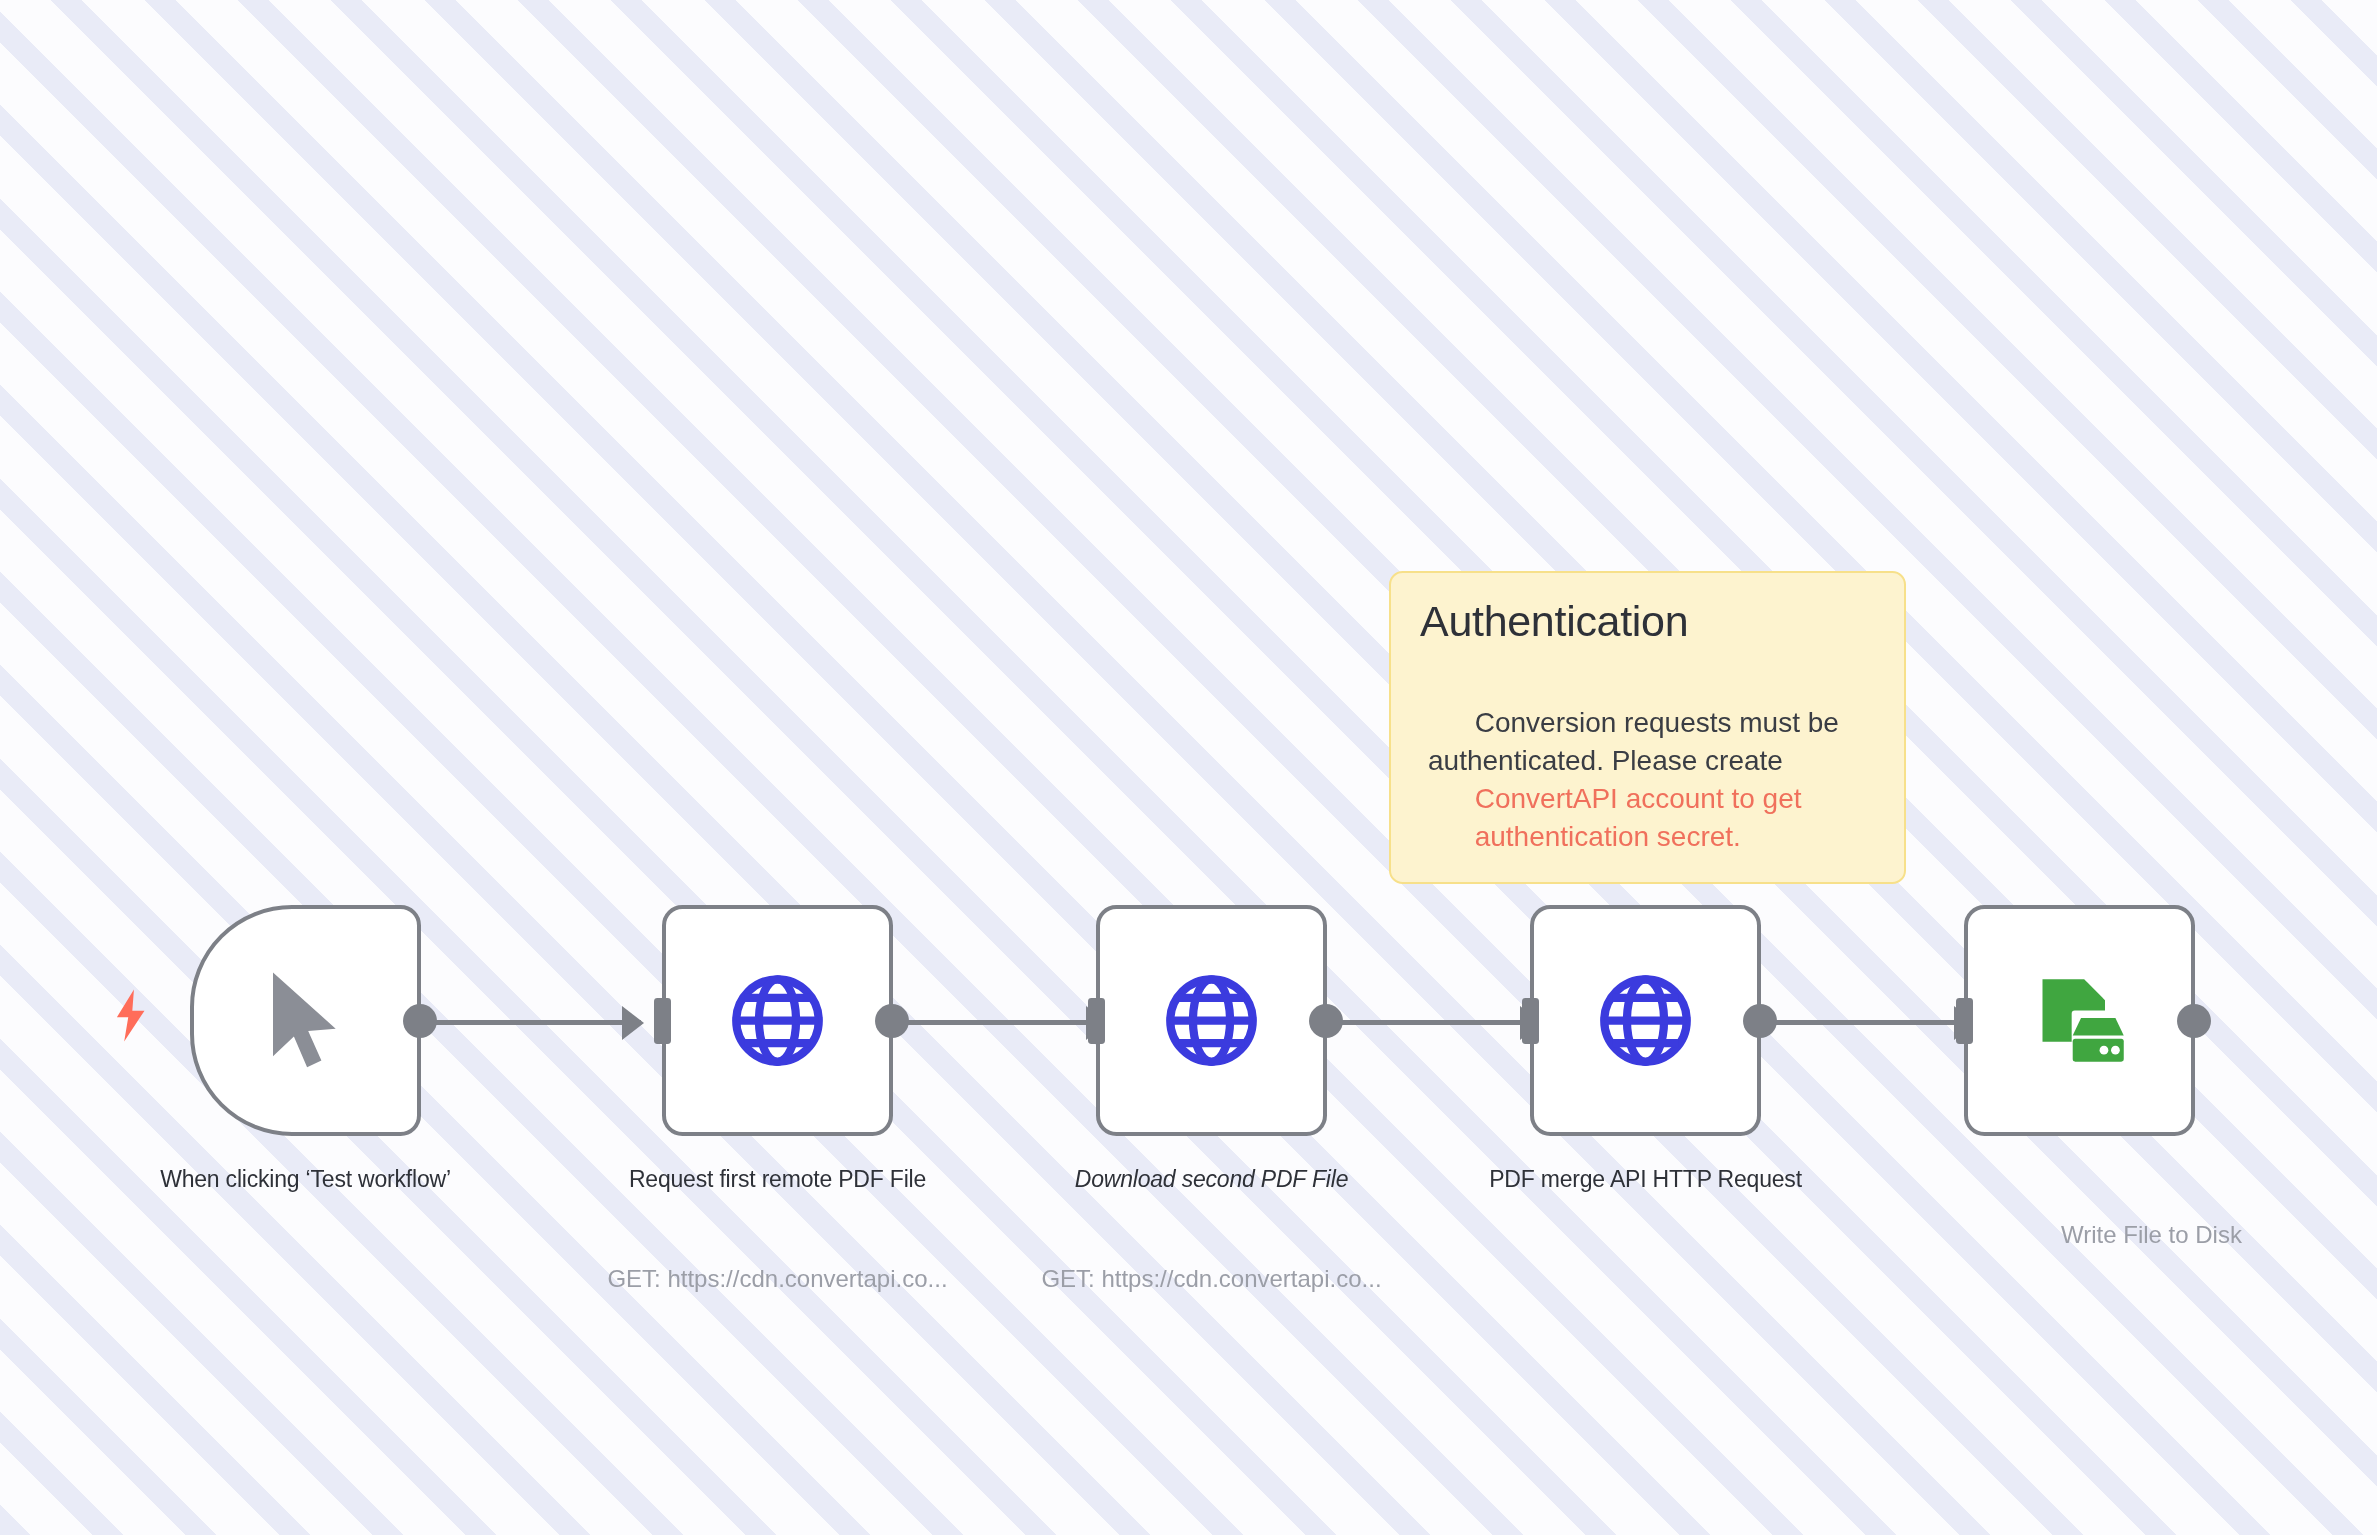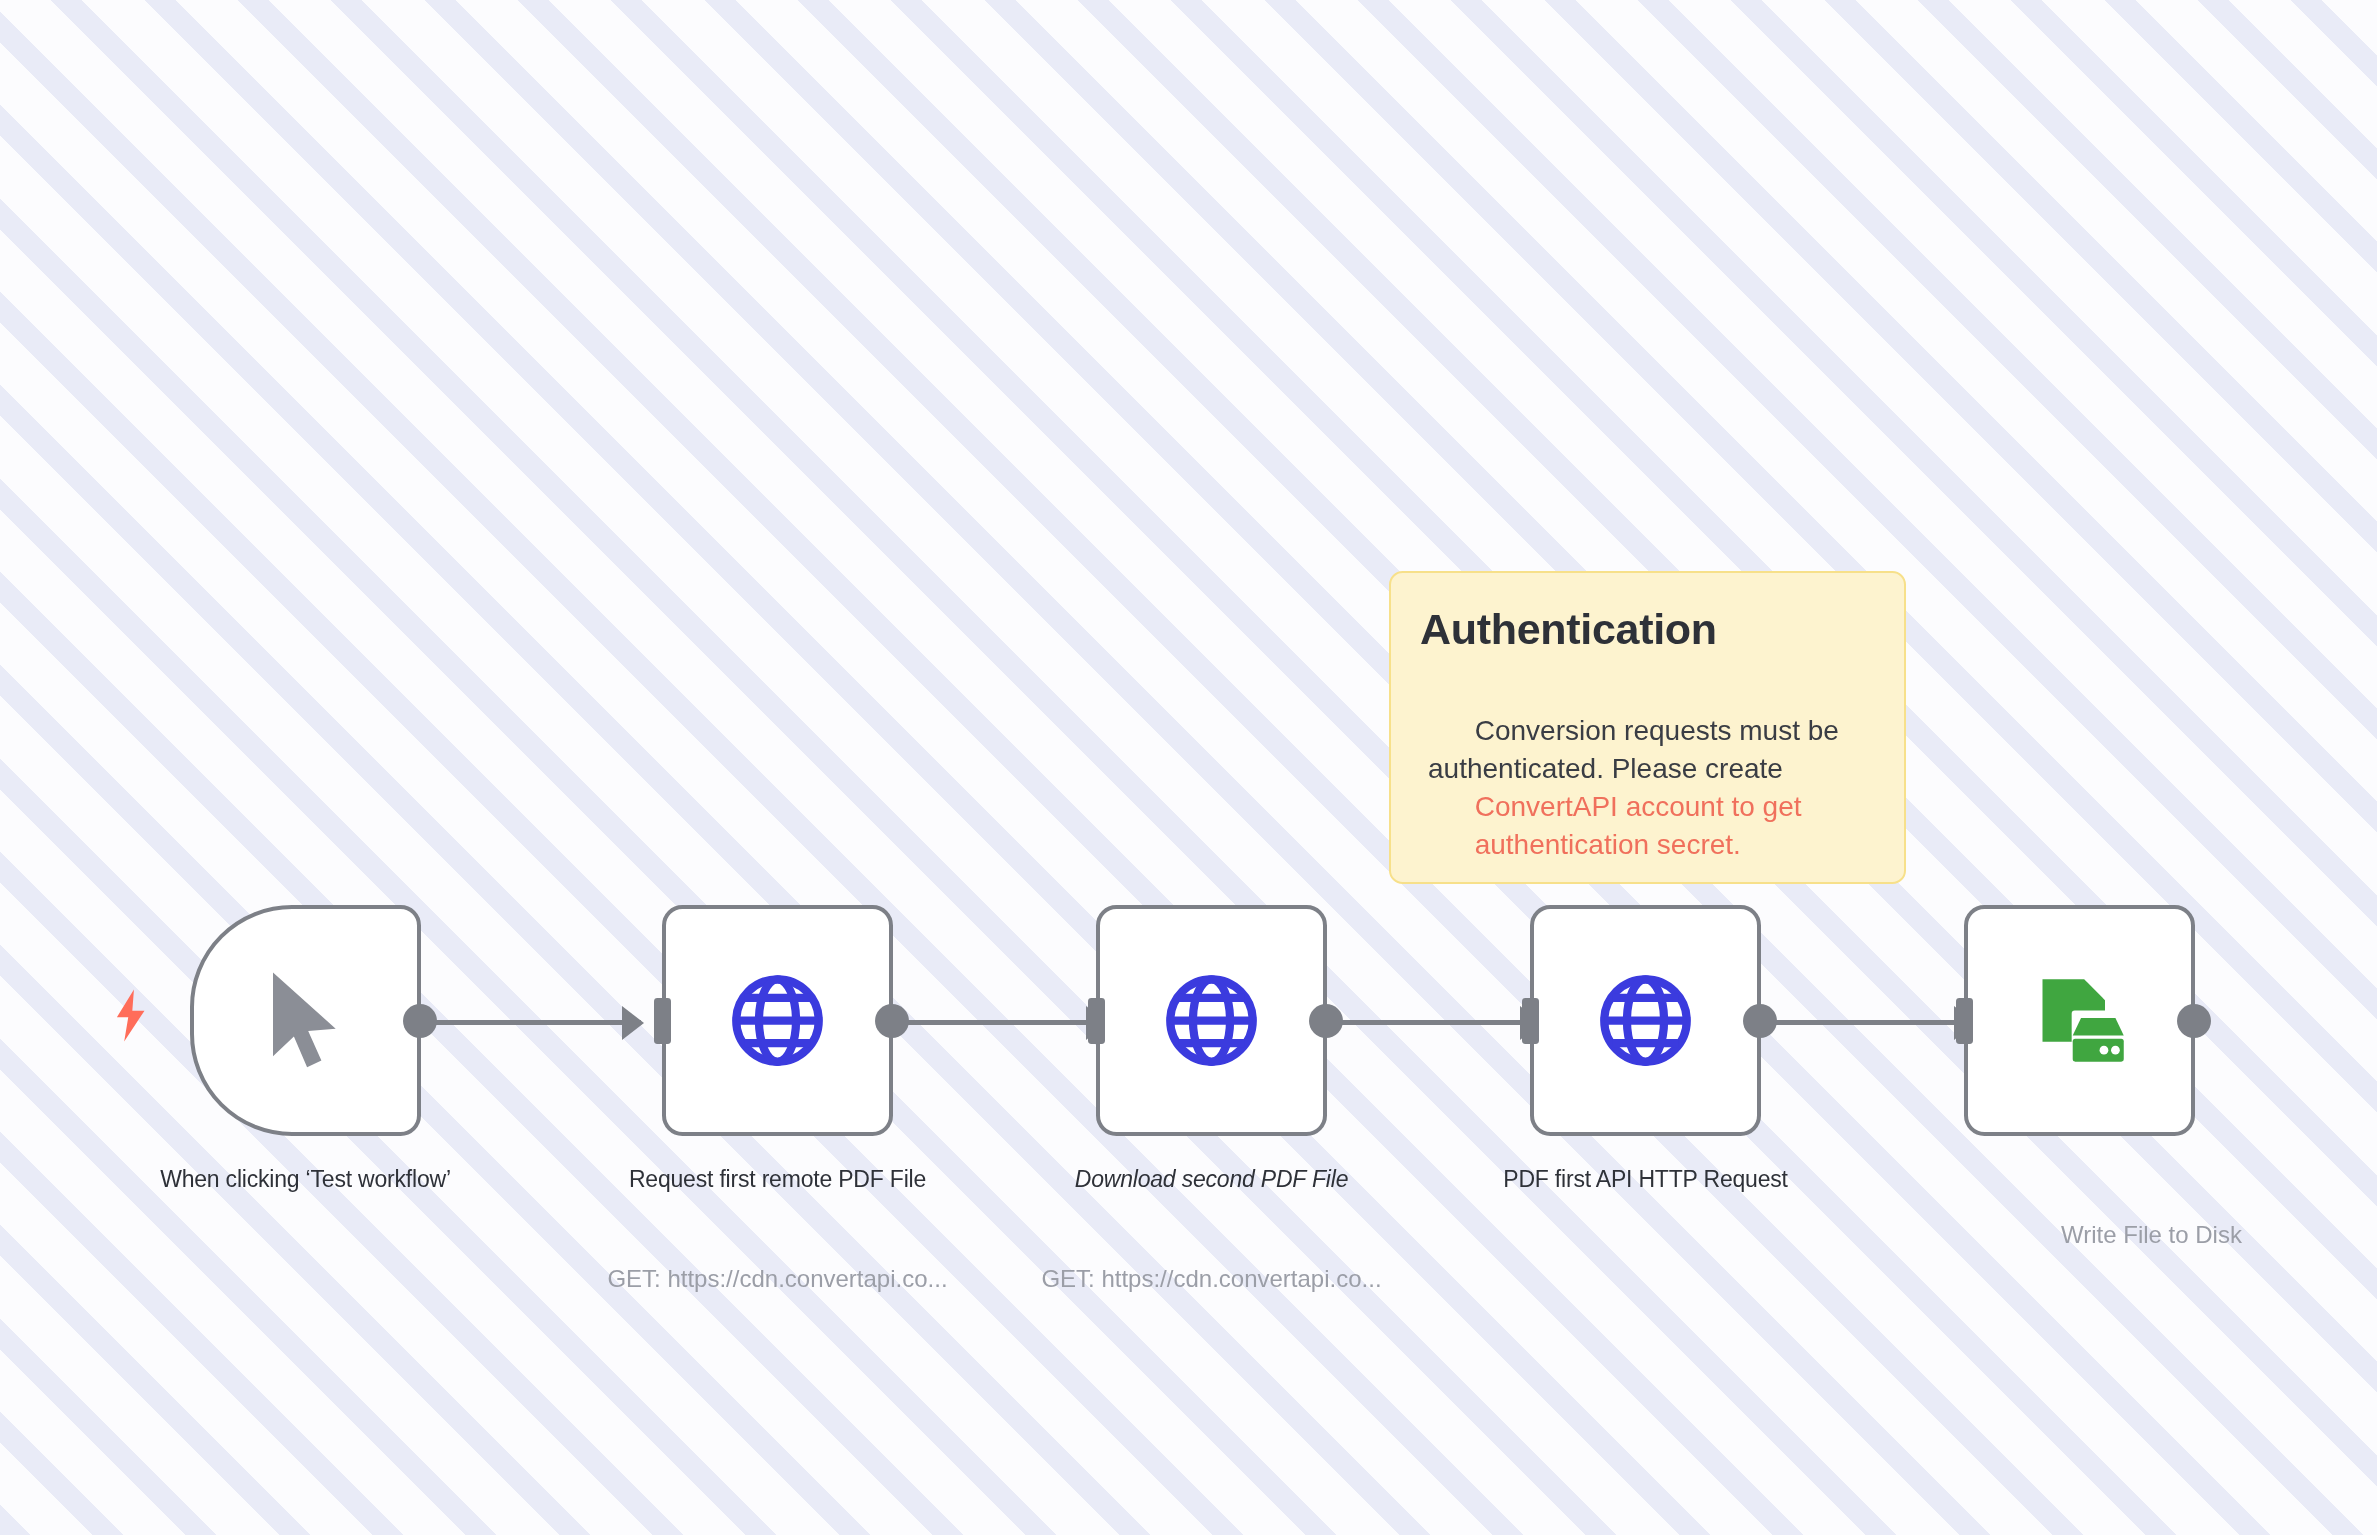--- a/index.html
+++ b/index.html
@@ -35,24 +35,24 @@
     height: 313px;
     background: #fdf3cf;
     border: 2.6px solid #f7e08a;
     border-radius: 13.6px;
     box-sizing: border-box;
     overflow: hidden;
     padding: 25.5px 29px 0 29px;
   }
   .sticky-title {
     font-size: 43px;
-    font-weight: bold;
+    font-weight: normal;
     color: #2e3138;
     letter-spacing: -0.3px;
-    margin: 8px 0 22px 0;
+    margin: 0 0 22px 0;
     line-height: 1.05;
   }
   .sticky-body {
     font-size: 28px;
     line-height: 1.36;
     color: #3a3d44;
     margin: 8px;
     white-space: pre-wrap;
   }
   .sticky-link {
@@ -249,21 +249,21 @@
             <ellipse cx="24" cy="24" rx="9" ry="20"></ellipse>
             <line x1="4" y1="24" x2="44" y2="24"></line>
             <line x1="8.2" y1="13" x2="39.8" y2="13"></line>
             <line x1="8.2" y1="35" x2="39.8" y2="35"></line>
           </g>
         </svg>
       </span>
       <span class="port-out"></span>
     </div>
   </div>
-  <div class="node-label" style="left:1433px; top:1166px; width:425px;">PDF first API HTTP Request</div>
+  <div class="node-label" style="left:1433px; top:1166px; width:425px;">PDF merge API HTTP Request</div>
 
   <div class="node-wrap" style="left:1964px;">
     <div class="node-box">
       <span class="port-in"></span>
       <span class="icon-disk">
         <svg viewBox="0 0 48 48" width="102" height="100" aria-hidden="true">
           <g fill="#40a640">
             <path d="M6 4 H26 L36 14 V19 H21.5 A1.5 1.5 0 0 0 20 20.5 V34 H6 Z"></path>
             <path d="M27 5.2 L34.8 13 H27 Z"></path>
             <path d="M24.5 22.5 H41 L45 31 H20.5 Z"></path>

